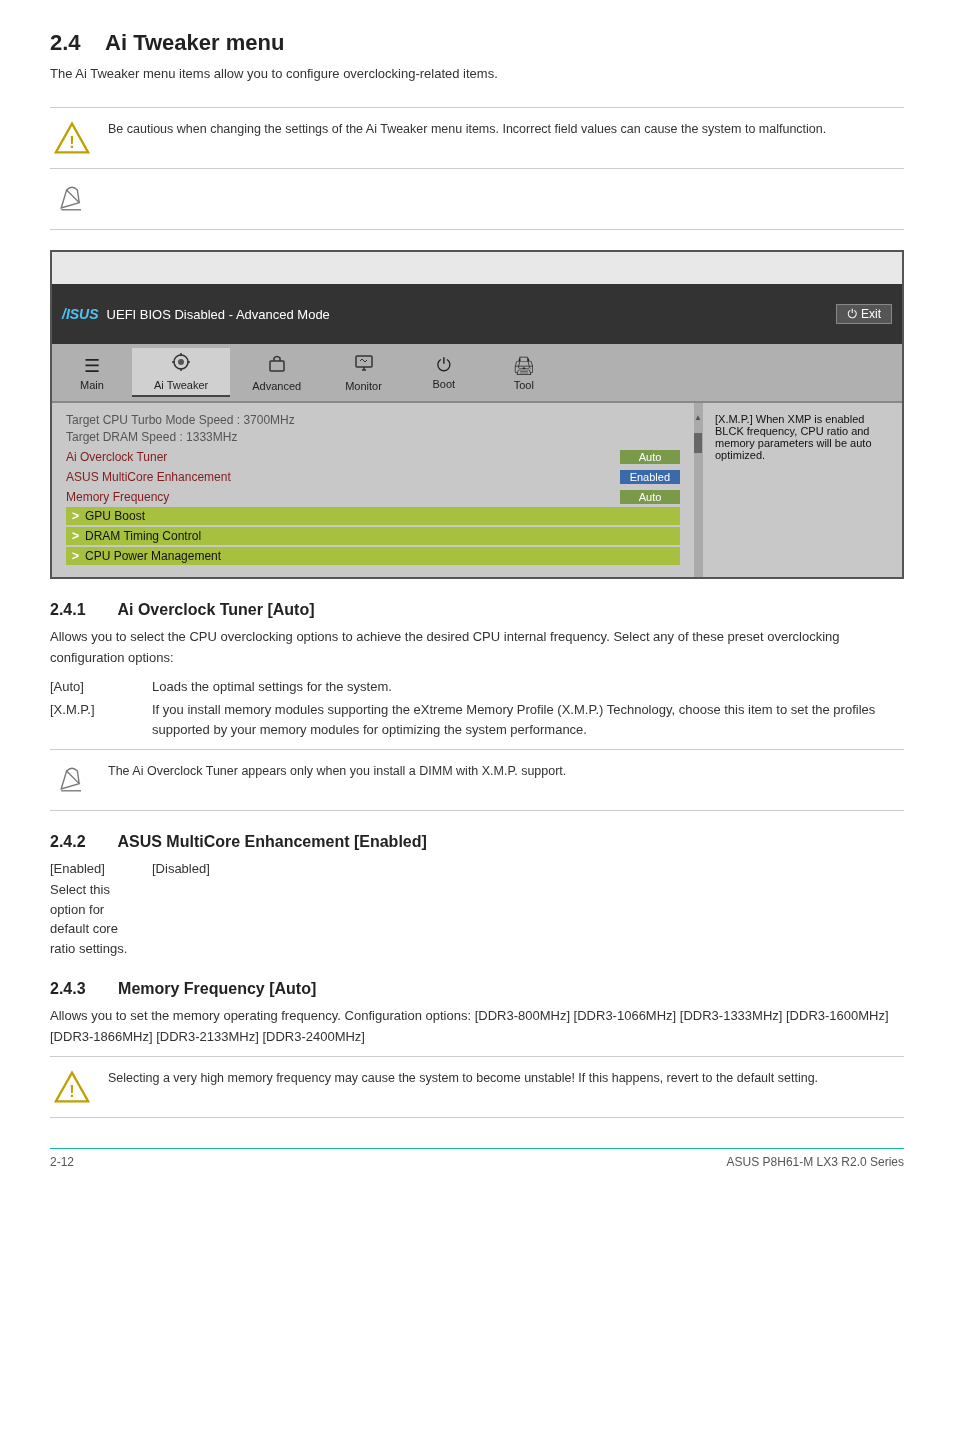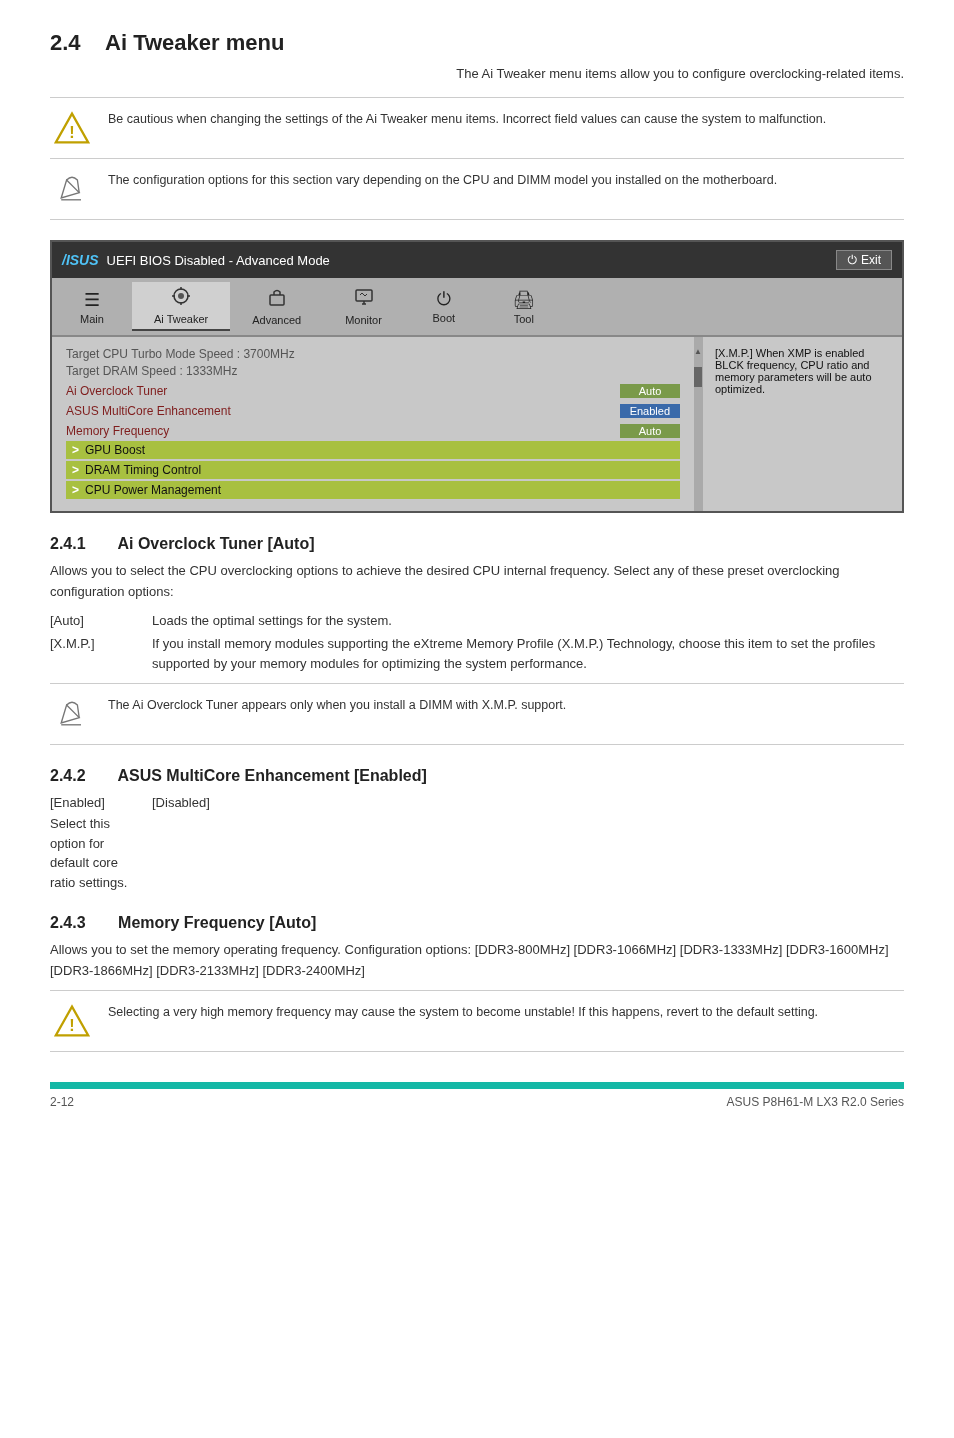--- a/index.html
+++ b/index.html
@@ -13,22 +13,21 @@
       padding: 30px 50px 40px 50px;
     }
     h1.page-title {
       font-size: 22px;
       font-weight: bold;
       margin-bottom: 10px;
     }
     .intro-text {
       font-size: 13px;
       color: #333;
-      margin-bottom: 16px;
-      text-align: right;
+      margin-bottom: 26px;
     }
     .notice-box {
       display: flex;
       align-items: flex-start;
       border-top: 1px solid #ccc;
       border-bottom: 1px solid #ccc;
       padding: 12px 0;
       margin-bottom: 0;
     }
     .notice-box + .notice-box {
@@ -64,22 +63,23 @@
       margin: 20px 0;
       background: #e8e8e8;
       font-family: Arial, sans-serif;
     }
     .bios-header {
       background: #333;
       color: #fff;
       display: flex;
       align-items: center;
       justify-content: space-between;
-      padding: 8px 10px;
-      font-size: 13px;
+      padding: 20px 10px;
+      font-size: 13px;
+      margin-top: 32px;
     }
     .bios-header-left {
       display: flex;
       align-items: center;
       gap: 8px;
     }
     .asus-logo {
       color: #4fc3f7;
       font-weight: bold;
       font-size: 14px;
@@ -215,21 +215,21 @@
     }
     .def-val {
       font-size: 13px;
       color: #333;
       line-height: 1.5;
     }
     .footer {
       display: flex;
       justify-content: space-between;
       align-items: center;
-      border-top: 7px solid #14b8a6;
+      border-top: 1px solid #14b8a6;
       margin-top: 30px;
       padding-top: 6px;
       font-size: 12px;
       color: #555;
     }
   </style>
 </head>
 <body>
 
 <h1 class="page-title">
@@ -249,21 +249,20 @@
 </div>
 
 <div class="notice-box">
   <div class="notice-icon">
     <svg class="icon-note" viewBox="0 0 40 40">
       <path d="M8 30 L14 10 L28 24 Z" fill="none" stroke="#777" stroke-width="1.5"></path>
       <path d="M14 10 Q20 4 26 10 L28 24" fill="none" stroke="#777" stroke-width="1.5"></path>
       <line x1="8" y1="32" x2="30" y2="32" stroke="#777" stroke-width="1.5"></line>
     </svg>
   </div>
-  <div class="notice-text">The configuration options for this section vary depending on the CPU and DIMM model you installed on the motherboard.</div>
 </div>
 
 <div class="bios-box">
 
   <div class="bios-header">
     <div class="bios-header-left">
       <span class="asus-logo">/ISUS</span>
       <span class="bios-title-text">UEFI BIOS Disabled - Advanced Mode</span>
     </div>
     <button class="bios-exit-btn">

